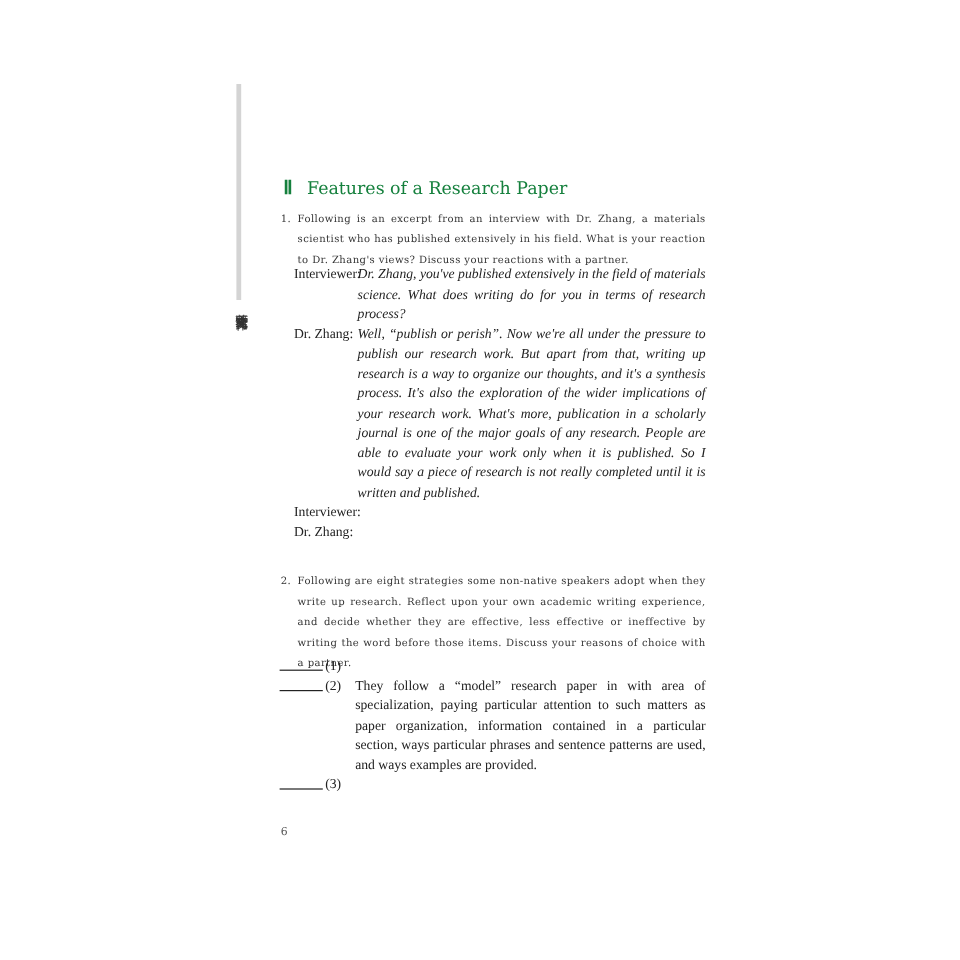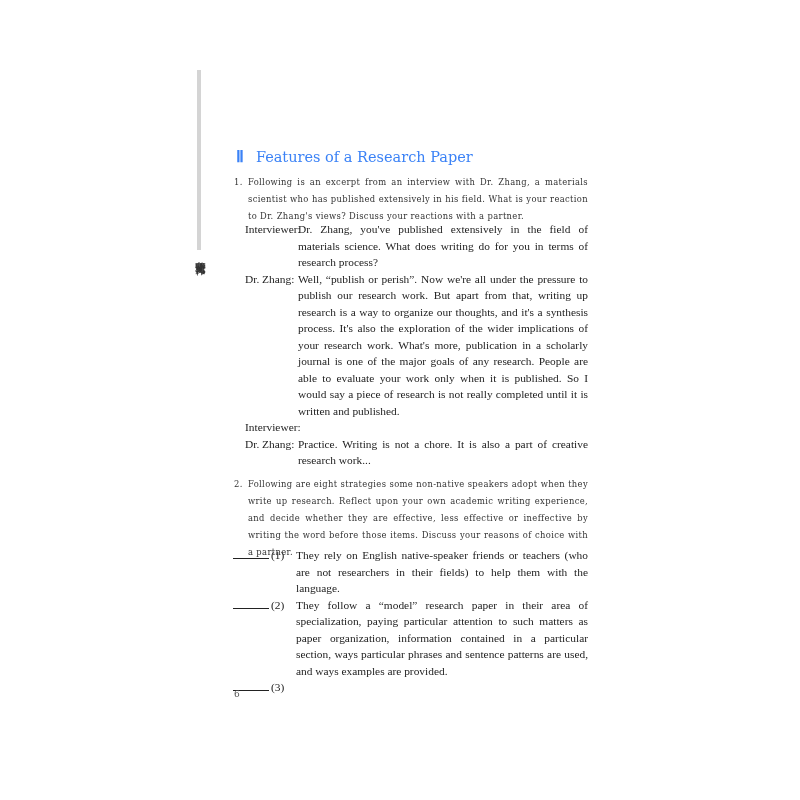--- a/index.html
+++ b/index.html
@@ -11,39 +11,39 @@
       position: absolute; left: 197px; top: 70px; width: 4px; height: 180px;
       background: #d4d4d4;
     }
     .spine-text {
       position: absolute; left: 193px; top: 253px; width: 14px;
       font-family: "DejaVu Sans", sans-serif; font-size: 10.5px; line-height: 12px;
       color: #333; writing-mode: vertical-rl; letter-spacing: 0.5px;
     }
     .section-title {
       position: absolute; left: 236px; top: 147px;
-      font-family: "DejaVu Serif", serif; font-size: 14.5px; color: #3b82f6;
+      font-family: "DejaVu Serif", serif; font-size: 14.5px; color: #15803d;
     }
     .section-title .roman {
       font-family: "Liberation Serif", serif; font-weight: bold; font-size: 16px; margin-right: 12px;
     }
     .instr {
       position: absolute; left: 234px; width: 354px;
       font-family: "DejaVu Serif", serif; font-size: 8.4px; line-height: 17px; color: #333;
       text-align: justify; letter-spacing: 0.35px;
     }
     .instr .num { position: absolute; left: 0; }
     .instr .body { margin-left: 14px; display: block; }
     .dialog {
       position: absolute; left: 245px; width: 343px;
       font-family: "Liberation Serif", serif; font-size: 11.4px; line-height: 16.5px; color: #222;
     }
     .turn { display: flex; }
     .turn .speaker { width: 53px; flex: none; white-space: nowrap; }
-    .turn .speech { flex: 1; text-align: justify; }
+    .turn .speech { flex: 1; text-align: justify; font-style: italic; }
     .items {
       position: absolute; left: 233px; width: 355px;
       font-family: "Liberation Serif", serif; font-size: 11.4px; line-height: 16.5px; color: #222;
     }
     .item { display: flex; }
     .item .blank {
       width: 36px; border-bottom: 1px solid #222; height: 11px; flex: none; margin-right: 2px;
     }
     .item .label { width: 25px; flex: none; }
     .item .text { flex: 1; text-align: justify; }
@@ -74,39 +74,37 @@
   </div>
   <div class="turn">
     <span class="speaker">Dr. Zhang:</span>
     <span class="speech">Well, “publish or perish”. Now we're all under the pressure to publish our research work. But apart from that, writing up research is a way to organize our thoughts, and it's a synthesis process. It's also the exploration of the wider implications of your research work. What's more, publication in a scholarly journal is one of the major goals of any research. People are able to evaluate your work only when it is published. So I would say a piece of research is not really completed until it is written and published.</span>
   </div>
   <div class="turn">
     <span class="speaker">Interviewer:</span>
   </div>
   <div class="turn">
     <span class="speaker">Dr. Zhang:</span>
-    <span class="speech">Practice. Writing is not a chore. It is also a part of creative research work...</span>
   </div>
 </div>
 
 <div class="instr" style="top:476px;">
   <span class="num">2.</span>
   <span class="body">Following are eight strategies some non-native speakers adopt when they write up research. Reflect upon your own academic writing experience, and decide whether they are effective, less effective or ineffective by writing the word before those items. Discuss your reasons of choice with a partner.</span>
 </div>
 
 <div class="items" style="top:547px;">
   <div class="item">
     <span class="blank"></span>
     <span class="label">(1)</span>
-    <span class="text">They rely on English native-speaker friends or teachers (who are not researchers in their fields) to help them with the language.</span>
   </div>
   <div class="item">
     <span class="blank"></span>
     <span class="label">(2)</span>
-    <span class="text">They follow a “model” research paper in their area of specialization, paying particular attention to such matters as paper organization, information contained in a particular section, ways particular phrases and sentence patterns are used, and ways examples are provided.</span>
+    <span class="text">They follow a “model” research paper in with area of specialization, paying particular attention to such matters as paper organization, information contained in a particular section, ways particular phrases and sentence patterns are used, and ways examples are provided.</span>
   </div>
   <div class="item">
     <span class="blank"></span>
     <span class="label">(3)</span>
   </div>
 </div>
 
 <div class="page-num">6</div>
 
 </body></html>

